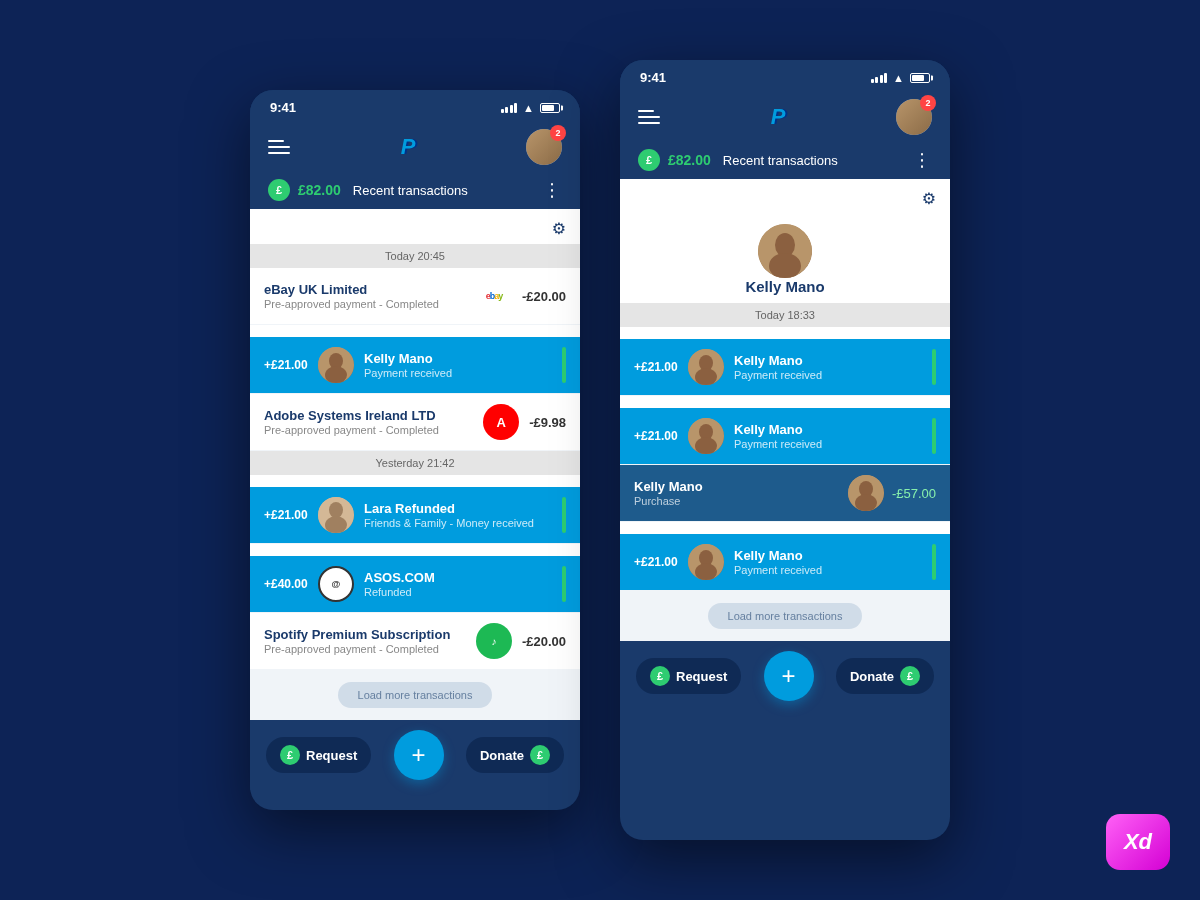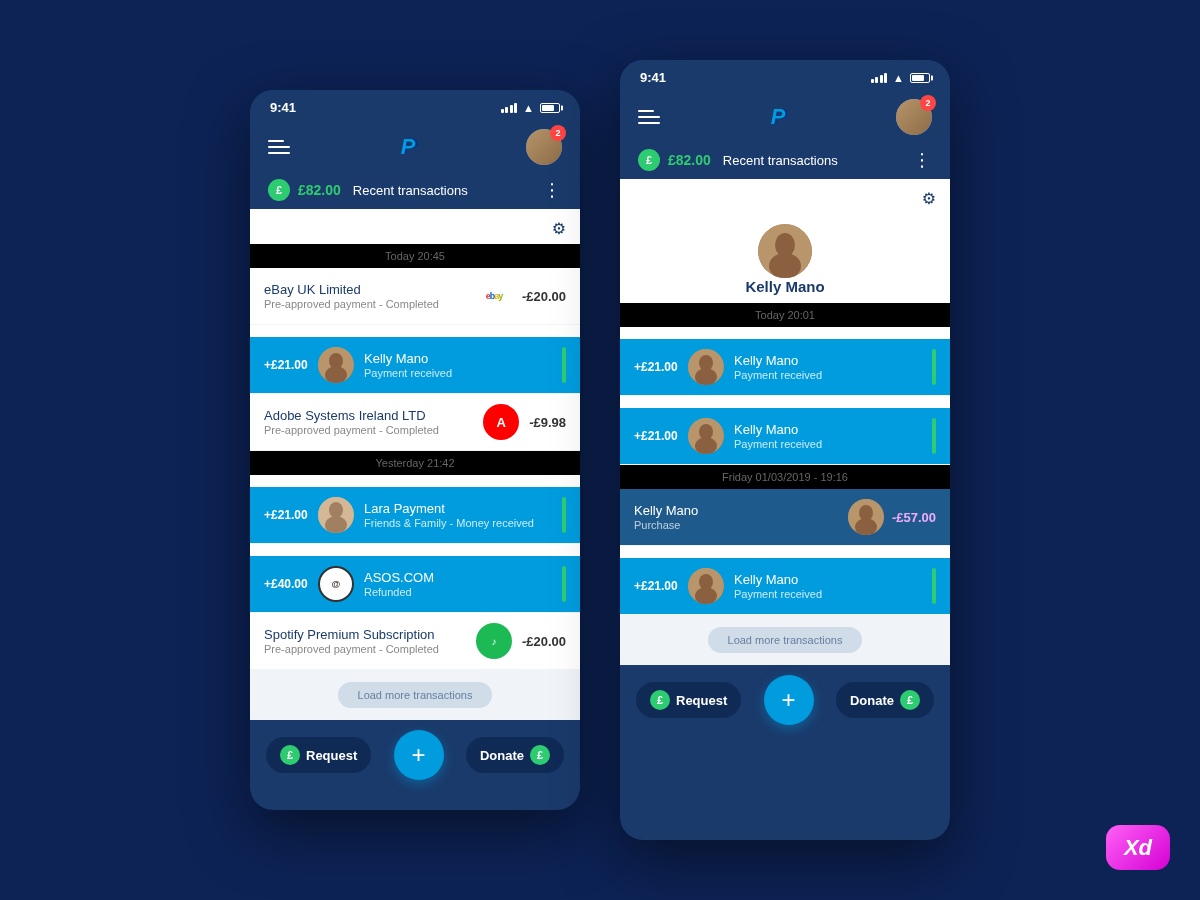--- a/index.html
+++ b/index.html
@@ -262,21 +262,21 @@
       color: #1a3a6b;
       font-size: 16px;
       cursor: pointer;
     }
 
     .date-separator {
       text-align: center;
       color: #666;
       font-size: 11px;
       padding: 6px 0;
-      background: #000000;
+      background: #e5e5e5;
     }
 
     
     .txn-item {
       display: flex;
       align-items: center;
       padding: 10px 14px;
       background: white;
       border-bottom: 1px solid #f0f4f8;
       gap: 10px;
@@ -297,21 +297,21 @@
     .txn-item.blue-bg .txn-amount {
       color: white;
     }
 
     .txn-info {
       flex: 1;
     }
 
     .txn-name {
       font-size: 13px;
-      font-weight: 400;
+      font-weight: 700;
       color: #1a3a6b;
     }
 
     .txn-item.blue-bg .txn-name {
       color: white;
     }
 
     .txn-sub {
       font-size: 11px;
       color: #888;
@@ -487,21 +487,21 @@
       color: white;
       font-size: 10px;
     }
 
     
     .xd-badge {
       position: absolute;
       bottom: 30px;
       right: 30px;
       width: 64px;
-      height: 45px;
+      height: 56px;
       background: linear-gradient(135deg, #ff61f6, #d400d4);
       border-radius: 14px;
       display: flex;
       align-items: center;
       justify-content: center;
       color: white;
       font-size: 22px;
       font-weight: 900;
       font-style: italic;
     }
@@ -643,21 +643,21 @@
         <div class="txn-item blue-bg">
           <div class="txn-amount">+£21.00</div>
           <div class="lara-avatar">
             <svg width="36" height="36" viewBox="0 0 36 36">
               <circle cx="18" cy="18" r="18" fill="#d4b896"></circle>
               <ellipse cx="18" cy="13" rx="7" ry="8" fill="#a08060"></ellipse>
               <ellipse cx="18" cy="28" rx="11" ry="9" fill="#a08060"></ellipse>
             </svg>
           </div>
           <div class="txn-info">
-            <div class="txn-name">Lara Payment</div>
+            <div class="txn-name">Lara Refunded</div>
             <div class="txn-sub">Friends &amp; Family - Money received</div>
           </div>
           <div class="green-bar"></div>
         </div>
 
         <div class="txn-item blue-bg">
           <div class="txn-amount">+£40.00</div>
           <div class="asos-logo">@</div>
           <div class="txn-info">
             <div class="txn-name">ASOS.COM</div>
@@ -752,21 +752,21 @@
           <div class="kelly-avatar-lg">
             <svg width="54" height="54" viewBox="0 0 54 54">
               <circle cx="27" cy="27" r="27" fill="#b8956a"></circle>
               <ellipse cx="27" cy="21" rx="10" ry="12" fill="#8b6040"></ellipse>
               <ellipse cx="27" cy="42" rx="16" ry="13" fill="#8b6040"></ellipse>
             </svg>
           </div>
           <div class="detail-name">Kelly Mano</div>
         </div>
 
-        <div class="date-separator">Today 20:01</div>
+        <div class="date-separator">Today 18:33</div>
 
         <div class="txn-item blue-bg">
           <div class="txn-amount">+£21.00</div>
           <div class="kelly-avatar">
             <svg width="36" height="36" viewBox="0 0 36 36">
               <circle cx="18" cy="18" r="18" fill="#b8956a"></circle>
               <ellipse cx="18" cy="14" rx="7" ry="8" fill="#8b6040"></ellipse>
               <ellipse cx="18" cy="28" rx="11" ry="9" fill="#8b6040"></ellipse>
             </svg>
           </div>
@@ -787,36 +787,35 @@
               <ellipse cx="18" cy="28" rx="11" ry="9" fill="#8b6040"></ellipse>
             </svg>
           </div>
           <div class="txn-info">
             <div class="txn-name">Kelly Mano</div>
             <div class="txn-sub">Payment received</div>
           </div>
           <div class="green-bar"></div>
         </div>
 
-        <div class="date-separator">Friday 01/03/2019 - 19:16</div>
 
         <div class="txn-item" style="background:#1e5b8c; justify-content: space-between;">
           <div class="txn-info">
             <div class="txn-name" style="color:white">Kelly Mano</div>
             <div class="txn-sub" style="color:rgba(255,255,255,0.7)">Purchase</div>
           </div>
           <div style="display:flex;align-items:center;gap:8px">
             <div class="kelly-avatar">
               <svg width="36" height="36" viewBox="0 0 36 36">
                 <circle cx="18" cy="18" r="18" fill="#b8956a"></circle>
                 <ellipse cx="18" cy="14" rx="7" ry="8" fill="#8b6040"></ellipse>
                 <ellipse cx="18" cy="28" rx="11" ry="9" fill="#8b6040"></ellipse>
               </svg>
             </div>
-            <div style="color:#f0abfc;font-weight:700;font-size:13px">-£57.00</div>
+            <div style="color:#86efac;font-weight:400;font-size:13px">-£57.00</div>
           </div>
         </div>
 
 
         <div class="txn-item blue-bg">
           <div class="txn-amount">+£21.00</div>
           <div class="kelly-avatar">
             <svg width="36" height="36" viewBox="0 0 36 36">
               <circle cx="18" cy="18" r="18" fill="#b8956a"></circle>
               <ellipse cx="18" cy="14" rx="7" ry="8" fill="#8b6040"></ellipse>

